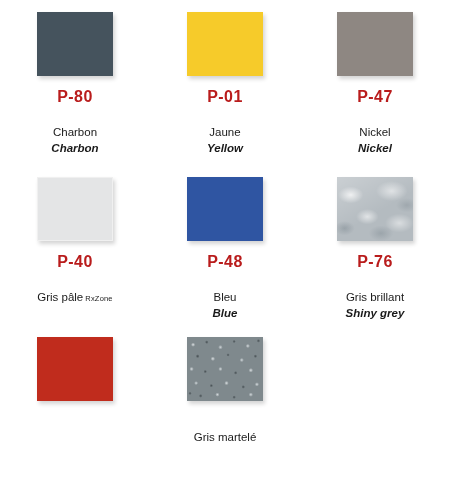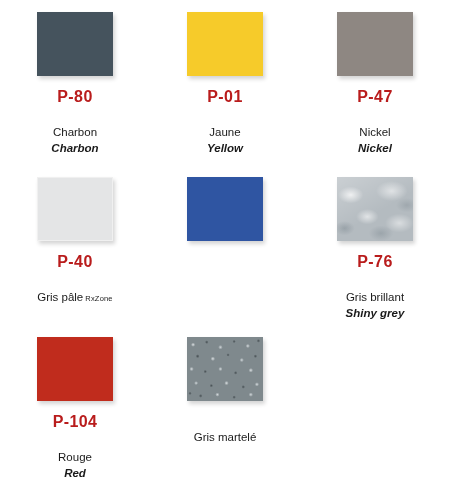--- a/index.html
+++ b/index.html
@@ -186,43 +186,43 @@
     <div class="labels">
       <div class="code">P-40</div>
       <div class="name-fr"><span>Gris pâle</span><span class="brand-mark">RxZone</span></div>
     </div>
   </div>
 
   <div class="swatch-cell">
     <div class="chip-wrap">
       <div class="chip flat" style="background-color: rgb(47, 85, 162);"></div>
     </div>
+    <div class="labels">
+      <div class="code">P-48</div>
+      <div class="name-fr"><span>Bleu</span></div>
+      <div class="name-en"><span>Blue</span></div>
+    </div>
   </div>
 
   <div class="swatch-cell">
     <div class="chip-wrap">
       <div class="chip shiny" style="background-color: rgb(180, 187, 192);"></div>
     </div>
     <div class="labels">
       <div class="code">P-76</div>
       <div class="name-fr"><span>Gris brillant</span></div>
       <div class="name-en"><span>Shiny grey</span></div>
     </div>
   </div>
 
 
   <div class="swatch-cell">
     <div class="chip-wrap">
       <div class="chip flat" style="background-color: rgb(192, 44, 29);"></div>
     </div>
-    <div class="labels">
-      <div class="code">P-104</div>
-      <div class="name-fr"><span>Rouge</span></div>
-      <div class="name-en"><span>Red</span></div>
-    </div>
   </div>
 
   <div class="swatch-cell">
     <div class="chip-wrap">
       <div class="chip hammer" style="background-color: rgb(127, 137, 141);"></div>
     </div>
     <div class="labels">
       <div class="name-fr"><span>Gris martelé</span></div>
     </div>
   </div>

